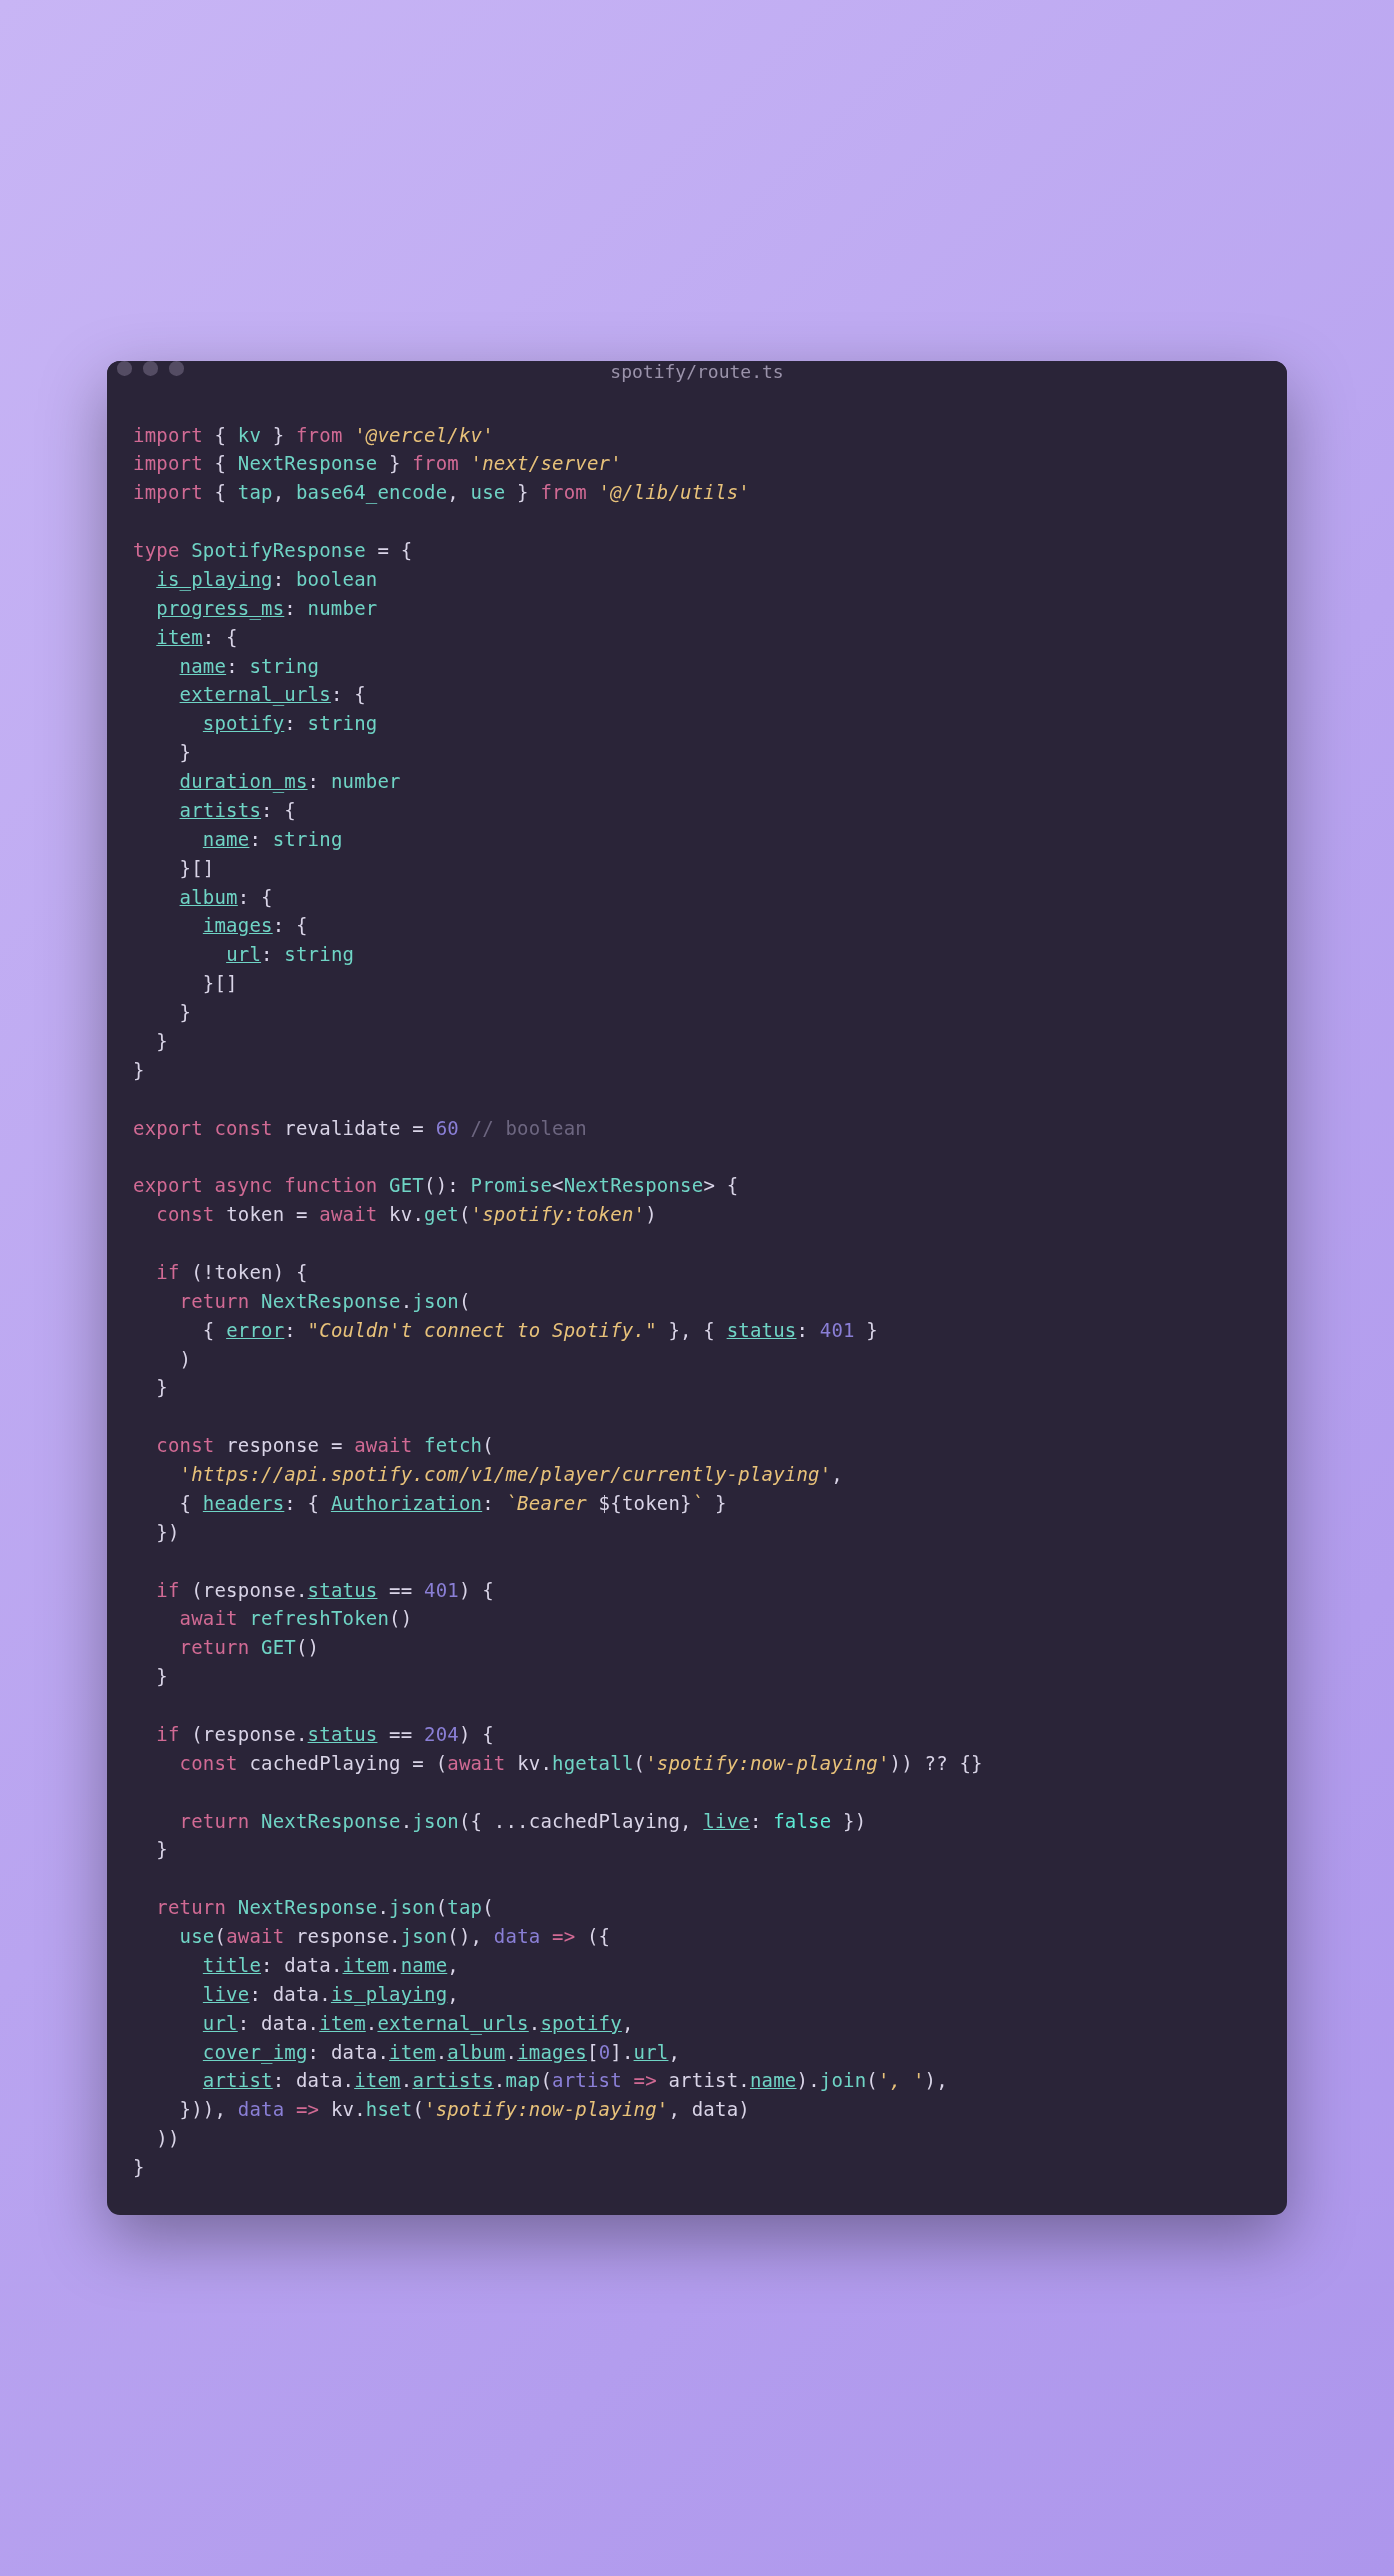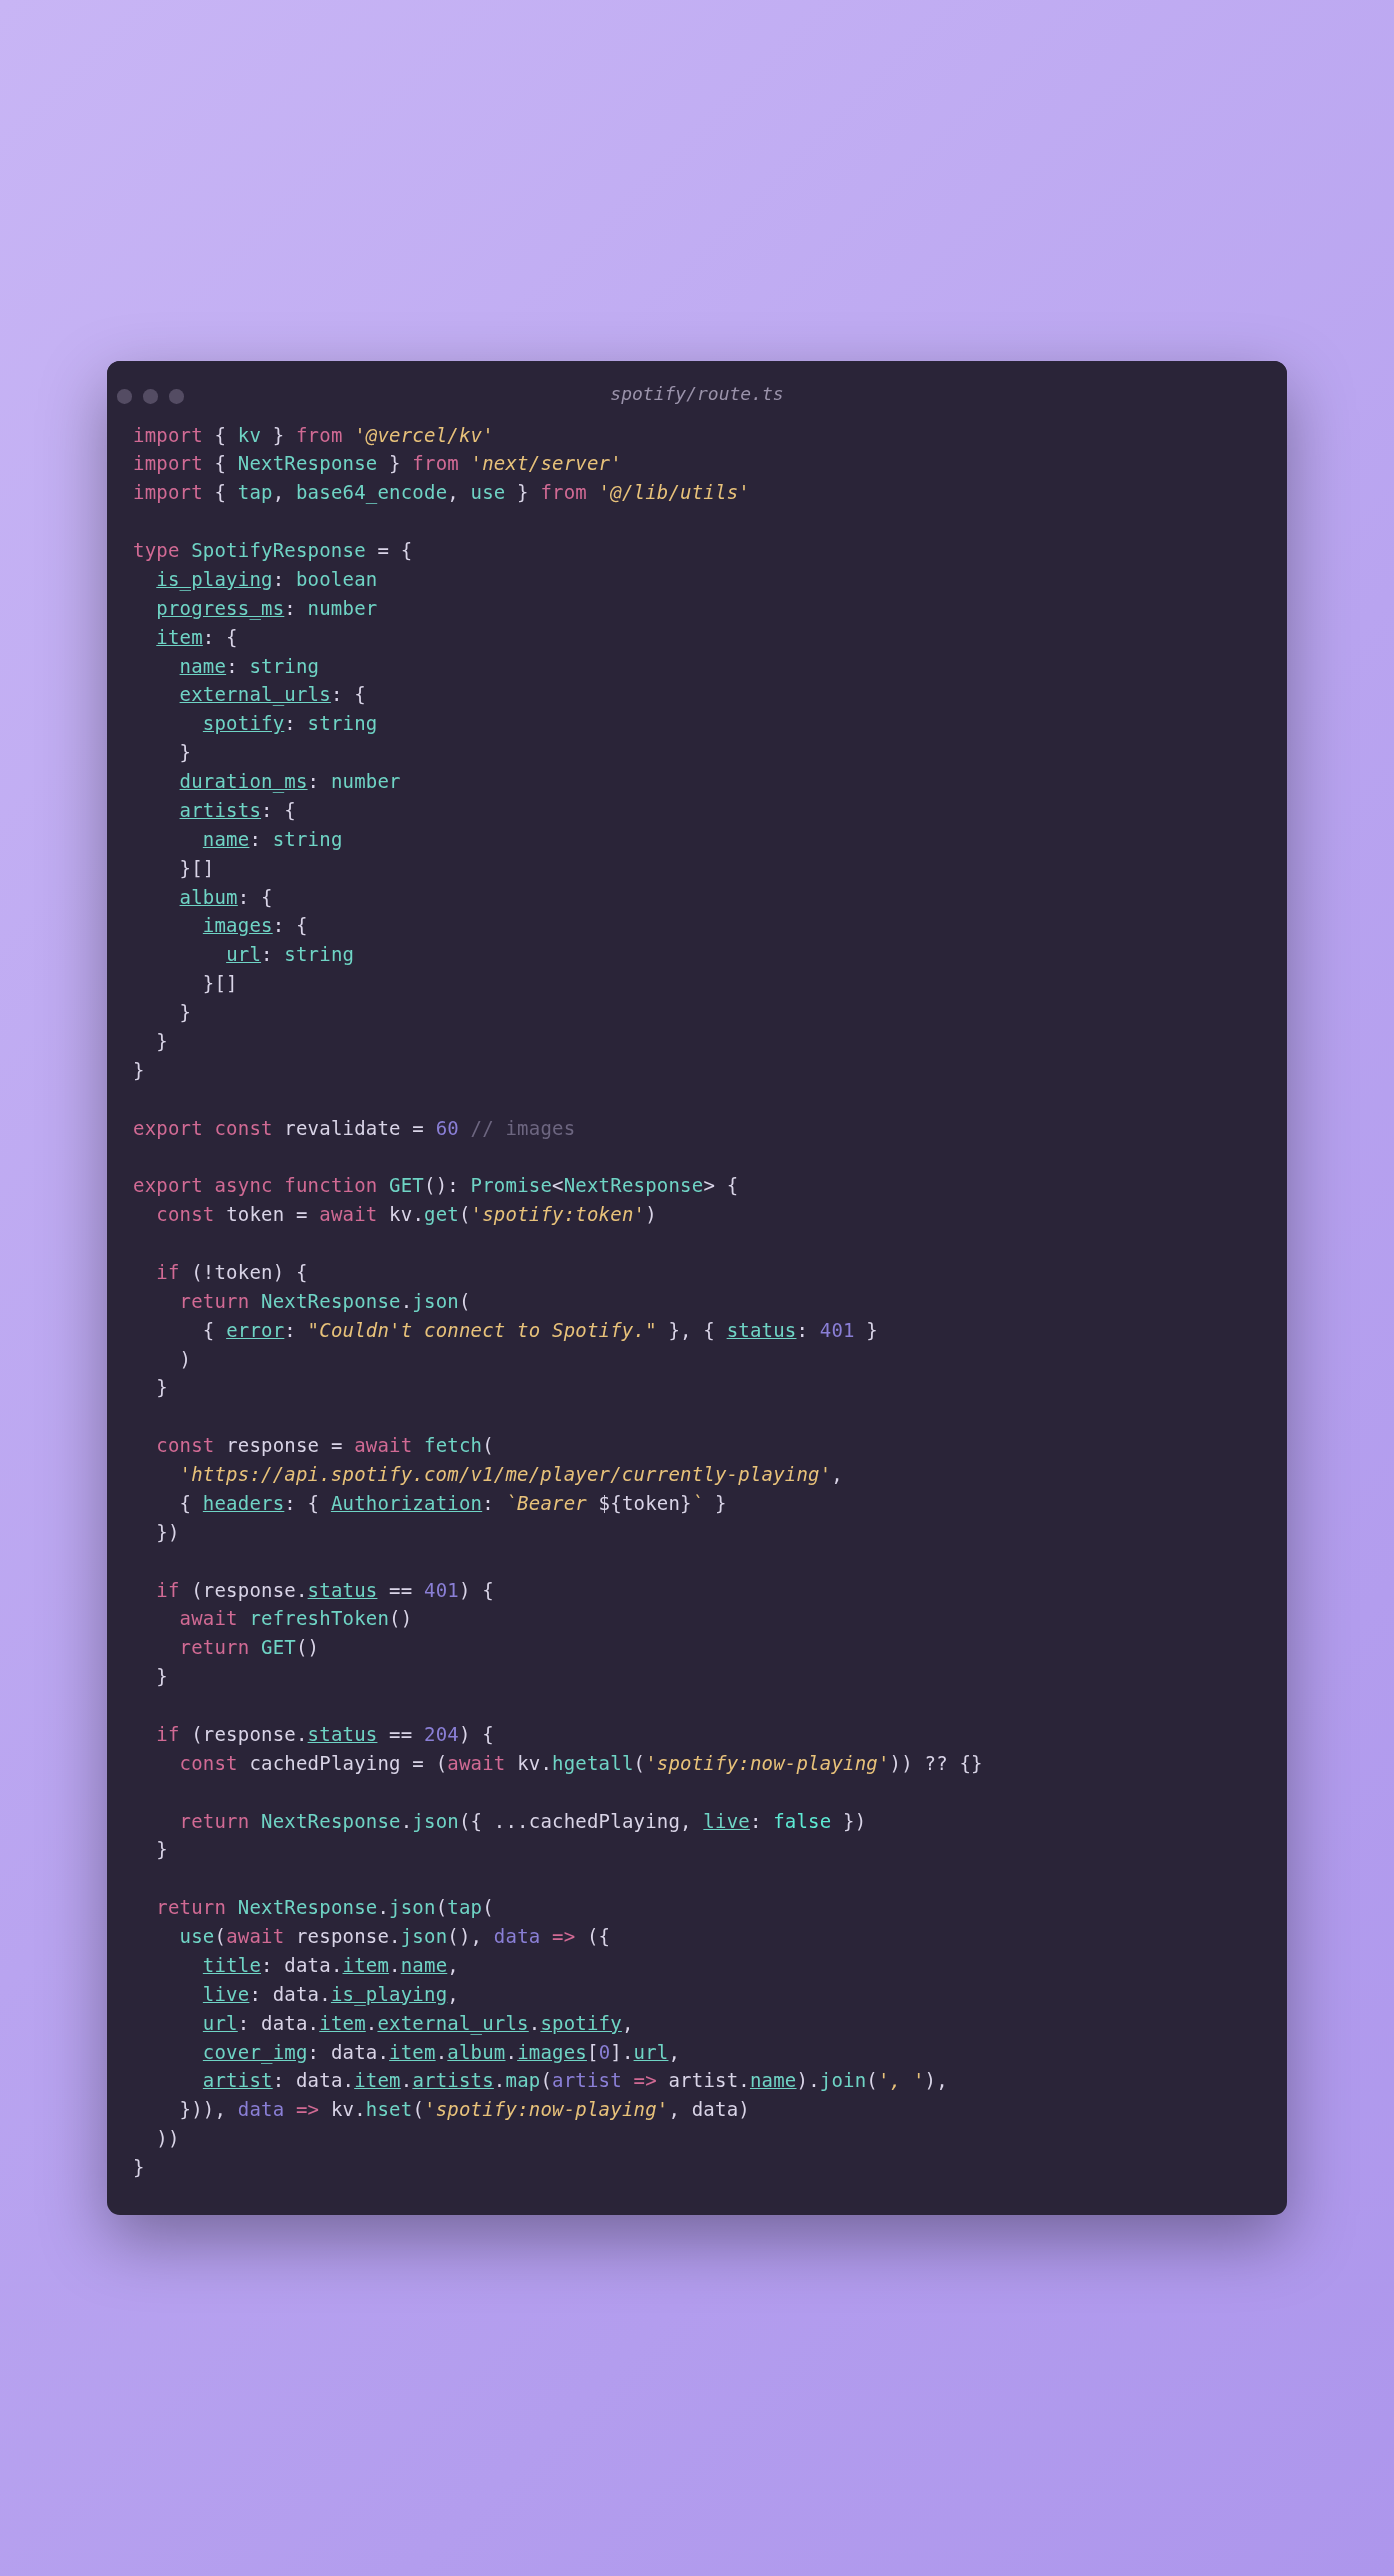--- a/index.html
+++ b/index.html
@@ -16,25 +16,24 @@
     width: 100%;
     max-width: 1180px;
     background: #2a2438;
     border-radius: 13px;
     overflow: hidden;
     box-shadow: 0 24.6px 66px rgba(0,0,0,0.35), 0 0 0 0.8px rgba(255,255,255,0.04);
   }
   .titlebar {
     height: 43px;
     display: flex;
-    align-items: flex-end;
+    align-items: flex-start;
     position: relative;
     padding: 0 10px;
     background: #2a2438;
-    font-style: italic;
   }
   .traffic {
     display: flex;
     gap: 11.5px;
     align-items: center;
   }
   .dot {
     width: 14.7px;
     height: 14.7px;
     border-radius: 50%;
@@ -100,21 +99,21 @@
 <span>      </span><span class="pr">name</span><span class="p">: </span><span class="ty">string</span>
 <span class="p">    }[]</span>
 <span>    </span><span class="pr">album</span><span class="p">: {</span>
 <span>      </span><span class="pr">images</span><span class="p">: {</span>
 <span>        </span><span class="pr">url</span><span class="p">: </span><span class="ty">string</span>
 <span class="p">      }[]</span>
 <span class="p">    }</span>
 <span class="p">  }</span>
 <span class="p">}</span>
 
-<span class="k">export</span><span> </span><span class="k">const</span><span> </span><span class="id">revalidate</span><span class="p"> = </span><span class="n">60</span><span> </span><span class="c">// images</span>
+<span class="k">export</span><span> </span><span class="k">const</span><span> </span><span class="id">revalidate</span><span class="p"> = </span><span class="n">60</span><span> </span><span class="c">// boolean</span>
 
 <span class="k">export</span><span> </span><span class="k">async</span><span> </span><span class="k">function</span><span> </span><span class="fn">GET</span><span class="p">(): </span><span class="ty">Promise</span><span class="p">&lt;</span><span class="ty">NextResponse</span><span class="p">&gt; {</span>
 <span>  </span><span class="k">const</span><span> </span><span class="id">token</span><span class="p"> = </span><span class="k">await</span><span> </span><span class="id">kv</span><span class="p">.</span><span class="fn">get</span><span class="p">(</span><span class="s">'spotify:token'</span><span class="p">)</span>
 
 <span>  </span><span class="k">if</span><span class="p"> (!</span><span class="id">token</span><span class="p">) {</span>
 <span>    </span><span class="k">return</span><span> </span><span class="ty">NextResponse</span><span class="p">.</span><span class="fn">json</span><span class="p">(</span>
 <span>      { </span><span class="pr">error</span><span class="p">: </span><span class="s">"Couldn't connect to Spotify."</span><span class="p"> }, { </span><span class="pr">status</span><span class="p">: </span><span class="n">401</span><span class="p"> }</span>
 <span class="p">    )</span>
 <span class="p">  }</span>
 

